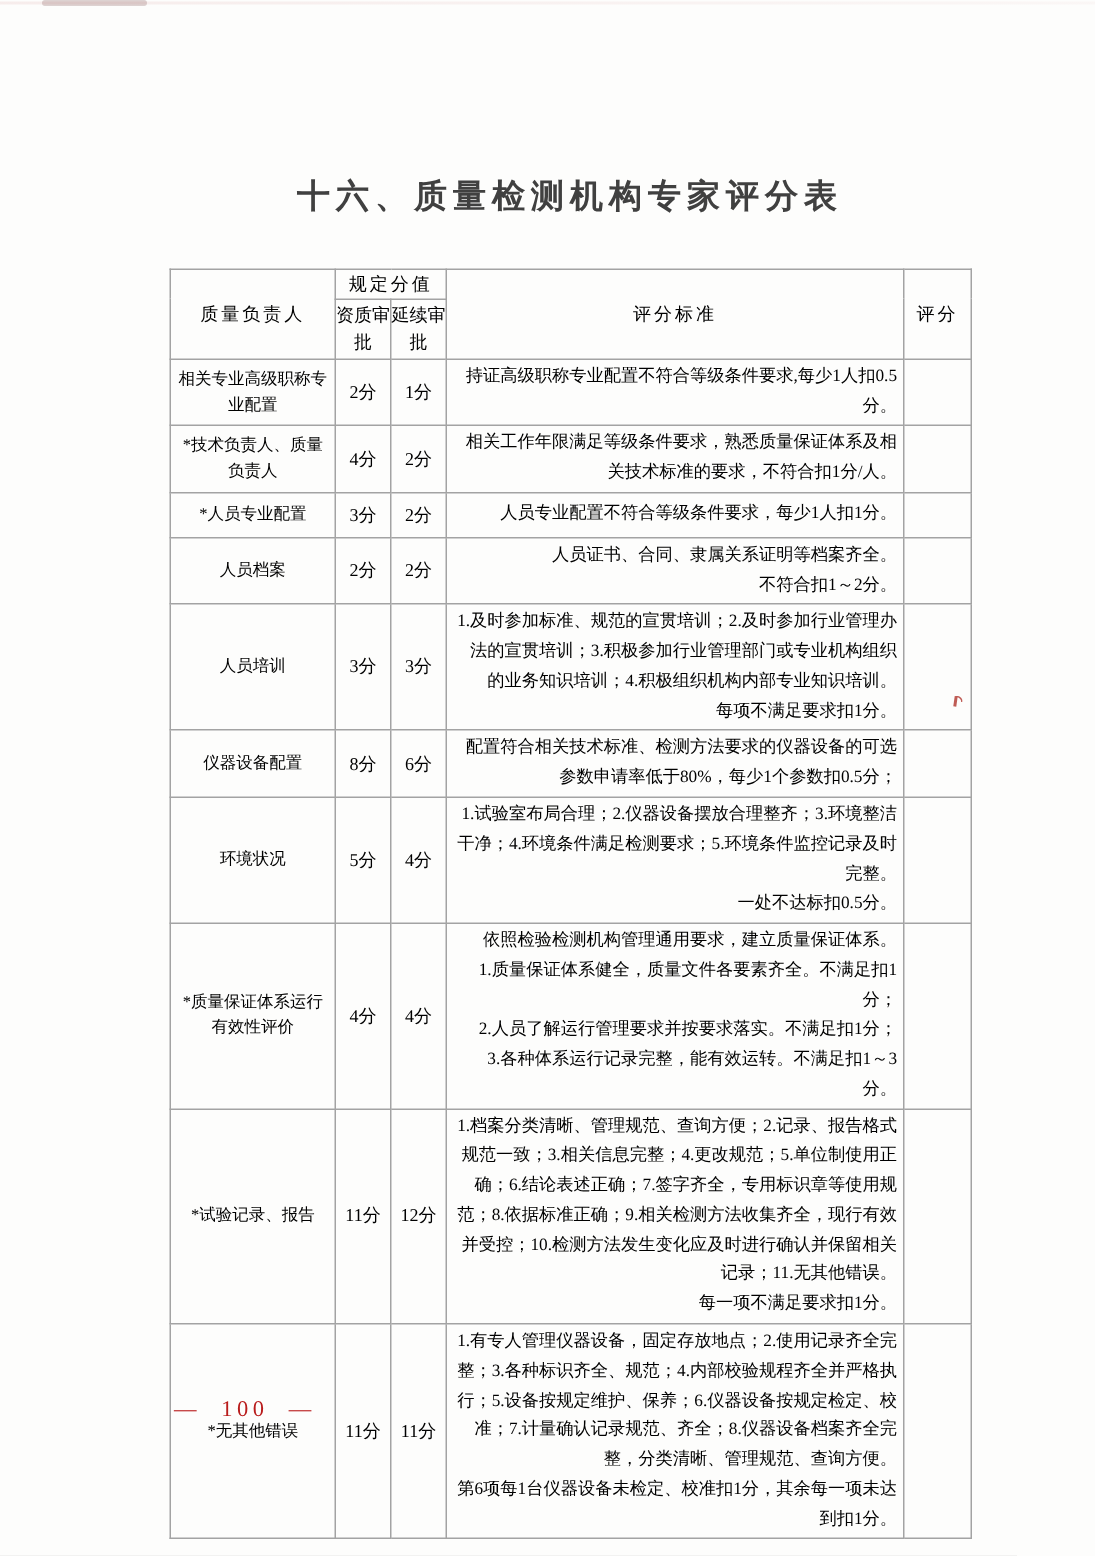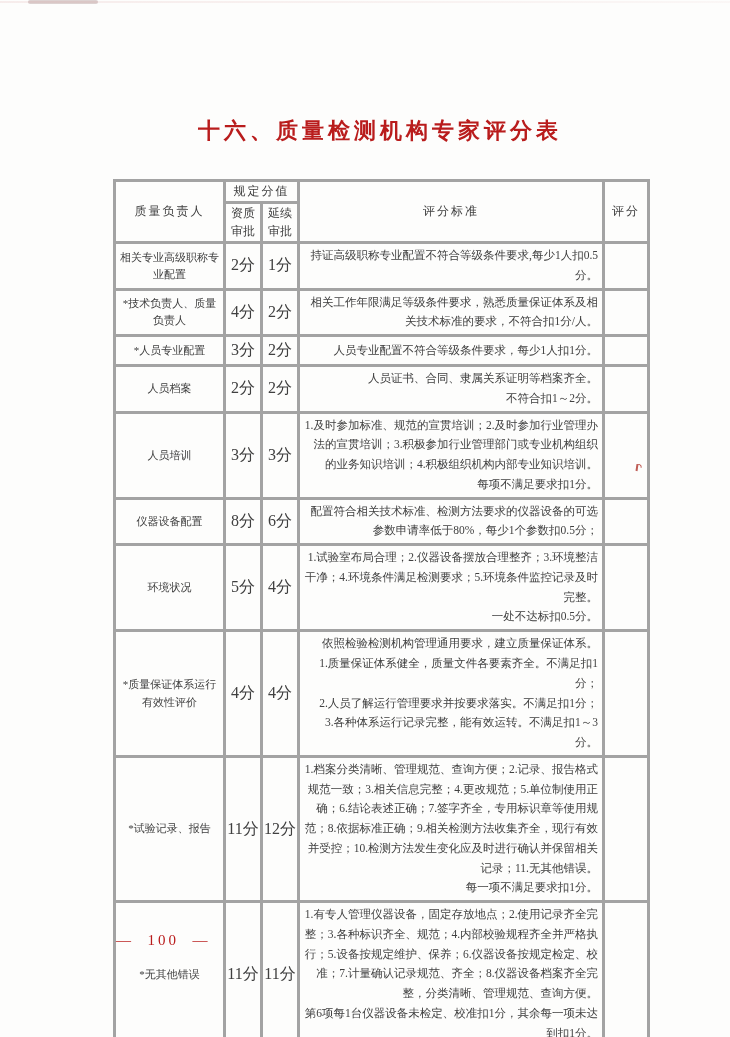--- a/index.html
+++ b/index.html
@@ -33,44 +33,44 @@
   .red-mark::after {
     content: ""; position: absolute; left: 3px; top: 1px; width: 4px; height: 2.5px;
     border-top: 1.5px solid #b0342c; border-right: 1.5px solid #b0342c;
     border-top-right-radius: 4px; transform: rotate(6deg);
   }
 
   .doc-title {
     position: absolute; left: 113px; top: 116px; width: 534px;
     text-align: center;
     font-size: 22px; font-weight: bold; letter-spacing: 4px;
-    color: #b91c1c;
+    color: #404040;
     font-family: "Liberation Sans", "DejaVu Sans", sans-serif;
   }
   .page-indicator {
     position: absolute; left: 113px; top: 157px; width: 534px;
     text-align: right;
     font-size: 13px; font-weight: 600; color: #1f1f1f;
     white-space: pre;
     letter-spacing: 1px;
   }
 
   table.score-table {
     position: absolute; left: 113px; top: 179px;
     width: 534px;
     border-collapse: collapse;
     table-layout: fixed;
     border: 1.5px solid #333;
   }
   .score-table th, .score-table td {
-    border: 3px solid #a3a3a3;
+    border: 1px solid #a3a3a3;
     font-weight: normal;
     vertical-align: middle;
     padding: 1px 3px;
-    color: #404040;
+    color: #000000;
   }
   col.c-item { width: 110px; }
   col.c-s1 { width: 37px; }
   col.c-s2 { width: 37px; }
   col.c-crit { width: 305px; }
   col.c-score { width: 45px; }
 
   .score-table th {
     text-align: center;
     font-size: 12px;
@@ -78,21 +78,21 @@
     line-height: 1.4;
   }
   tr.hdr-top { height: 19px; }
   tr.hdr-sub { height: 40px; }
   th.sub { padding: 0; letter-spacing: 0; word-break: break-all; line-height: 1.55; }
 
   td.item {
     text-align: center; font-size: 11px; line-height: 1.55;
     word-break: break-all; padding: 2px 3px;
   }
-  td.pts { text-align: center; font-size: 16px; white-space: nowrap; padding: 0; }
+  td.pts { text-align: center; font-size: 12px; white-space: nowrap; padding: 0; }
   td.criteria {
     text-align: right; font-size: 11.5px; line-height: 1.72;
     white-space: pre-line; word-break: break-all; padding: 2px 4px;
   }
   td.entry { }
 
   tr.r0 { height: 38px; }
   tr.r1 { height: 42px; }
   tr.r2 { height: 30px; }
   tr.r3 { height: 40px; }

